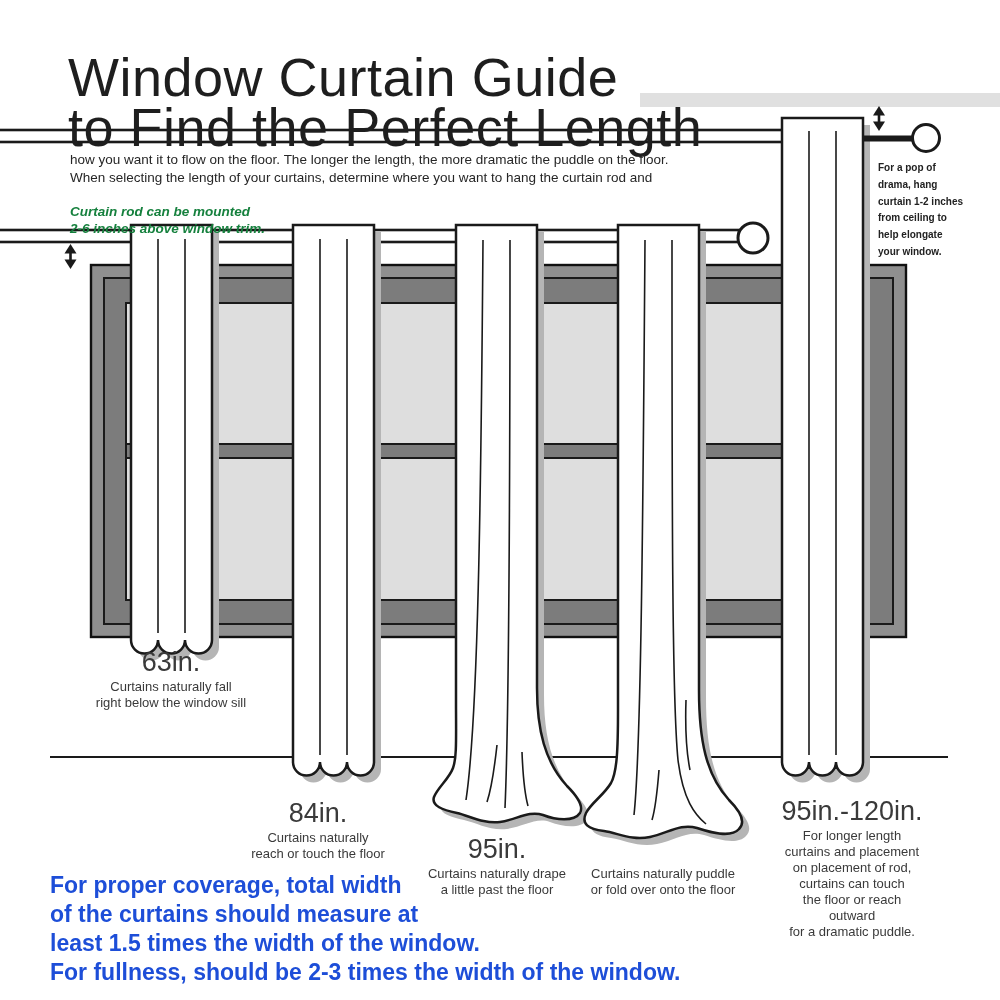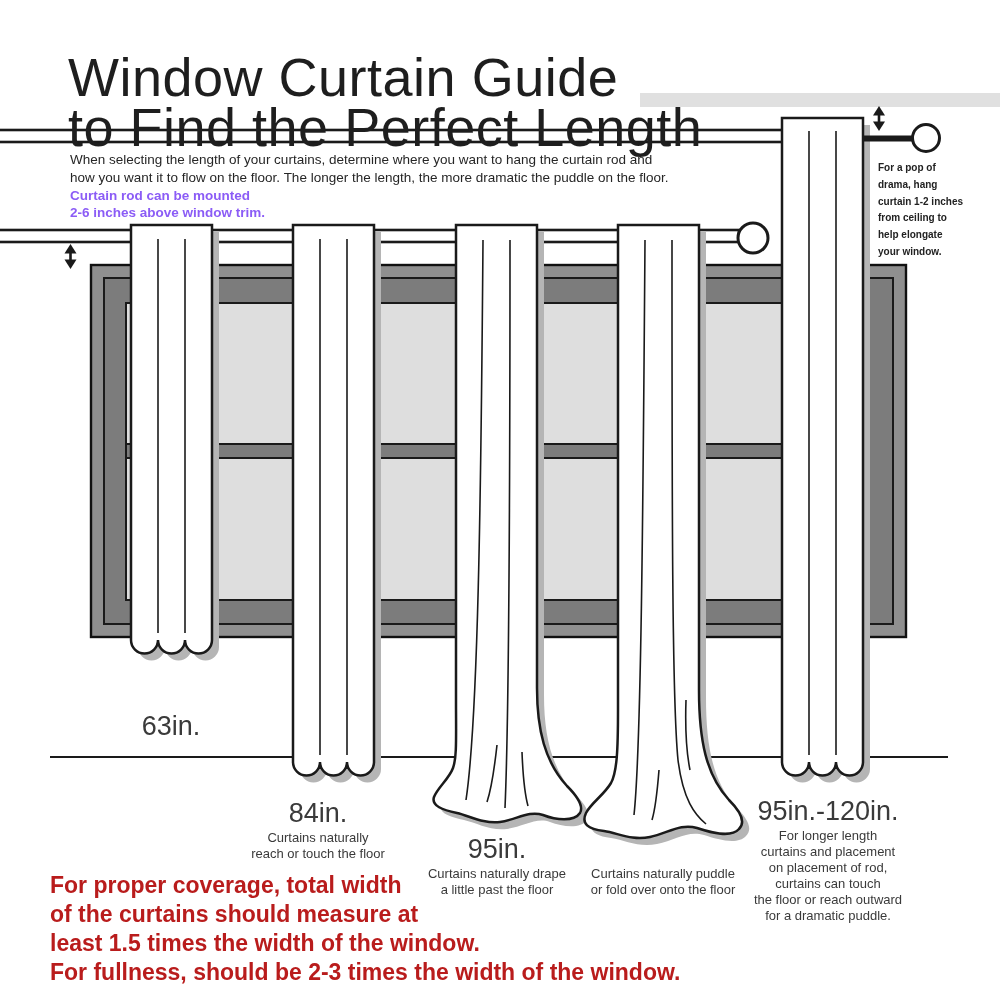--- a/index.html
+++ b/index.html
@@ -4,36 +4,36 @@
 <style>
   html,body{margin:0;padding:0;background:#ffffff;}
   .canvas{position:relative;width:1000px;height:1000px;background:#fff;overflow:hidden;
           font-family:"Liberation Sans","DejaVu Sans",sans-serif;color:#222;}
   .layer{position:absolute;left:0;top:0;}
   .title{position:absolute;left:68px;top:16px;font-size:54px;line-height:50px;
          font-weight:400;color:#1e1e1e;letter-spacing:.5px;}
   .title span{display:block;}
   .intro{position:absolute;left:70px;top:151px;font-size:13.5px;line-height:17.5px;color:#262626;}
   .intro span{display:block;}
-  .rod-note{position:absolute;left:70px;top:188px;font-size:13.5px;line-height:16.5px;
-            font-weight:700;color:#8b5cf6;}
+  .rod-note{position:absolute;left:70px;top:204px;font-size:13.5px;line-height:16.5px;
+            font-weight:700;color:#15803d;font-style:italic;}
   .rod-note span{display:block;}
   .ceiling-note{position:absolute;left:878px;top:160px;font-size:10px;line-height:16.8px;
             font-weight:700;color:#222;}
   .ceiling-note span{display:block;}
   .size-label{position:absolute;text-align:center;transform:translateX(-50%);color:#3a3a3a;}
   .size-label .num{font-size:27px;line-height:28px;margin-bottom:3px;}
   .size-label .desc span{display:block;font-size:13px;line-height:16px;}
-  .lbl-63{left:171px;top:712px;text-align:center;}
+  .lbl-63{left:171px;top:648px;text-align:center;}
   .lbl-84{left:318px;top:799px;}
   .lbl-95{left:497px;top:835px;}
   .lbl-108{left:663px;top:866px;}
-  .lbl-95-120{left:828px;top:797px;}
+  .lbl-95-120{left:852px;top:797px;}
   .footer{position:absolute;left:50px;top:871px;font-size:23px;line-height:29px;
-          font-weight:700;color:#b91c1c;}
+          font-weight:700;color:#1d4ed8;}
   .footer span{display:block;}
 </style>
 </head>
 <body>
 
 <div class="canvas">
 
   <svg class="layer" width="1000" height="1000" viewBox="0 0 1000 1000">
 
     <rect x="640" y="93" width="360" height="14" fill="#e0e0e0"></rect>
@@ -124,40 +124,44 @@
     <rect x="862" y="135.5" width="52" height="6" fill="#1a1a1a"></rect>
     <circle cx="926" cy="138" r="13.5" fill="#ffffff" stroke="#1a1a1a" stroke-width="3"></circle>
   </svg>
 
   <h1 class="title">
     <span>Window Curtain Guide</span>
     <span>to Find the Perfect Length</span>
   </h1>
 
   <div class="intro">
+    <span>how you want it to flow on the floor. The longer the length, the more dramatic the puddle on the floor.</span>
     <span>When selecting the length of your curtains, determine where you want to hang the curtain rod and</span>
-    <span>how you want it to flow on the floor. The longer the length, the more dramatic the puddle on the floor.</span>
   </div>
 
   <div class="rod-note">
     <span>Curtain rod can be mounted</span>
     <span>2-6 inches above window trim.</span>
   </div>
 
   <div class="ceiling-note">
     <span>For a pop of</span>
     <span>drama, hang</span>
     <span>curtain 1-2 inches</span>
     <span>from ceiling to</span>
     <span>help elongate</span>
     <span>your window.</span>
   </div>
 
   <div class="size-label lbl-63">
     <div class="num">63in.</div>
+    <div class="desc">
+      <span>Curtains naturally fall</span>
+      <span>right below the window sill</span>
+    </div>
   </div>
 
   <div class="size-label lbl-84">
     <div class="num">84in.</div>
     <div class="desc">
       <span>Curtains naturally</span>
       <span>reach or touch the floor</span>
     </div>
   </div>
 

